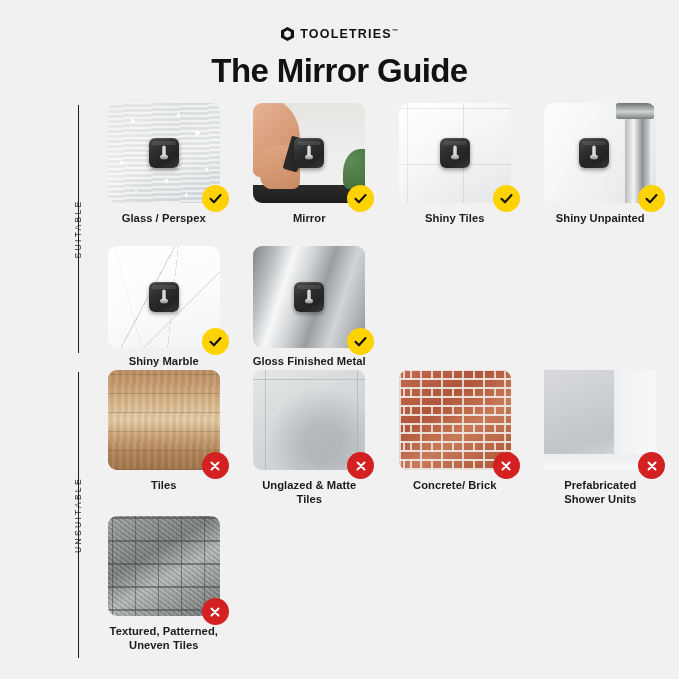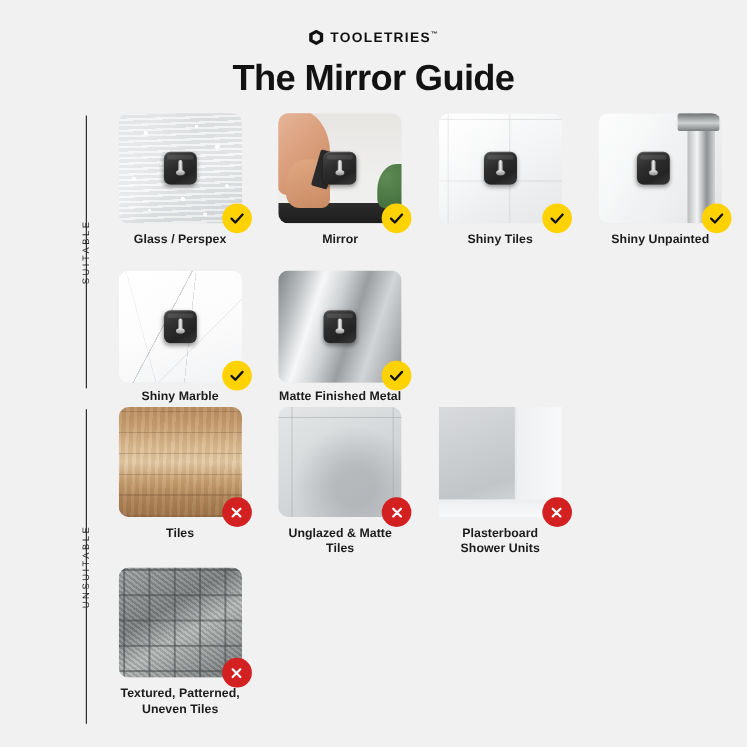--- a/index.html
+++ b/index.html
@@ -380,21 +380,21 @@
             <div class="hook">
                 <span class="hook-peg"></span>
               </div>
           </div>
           <div class="badge" style="background:#FFD200;">
             <svg width="15" height="15" viewBox="0 0 24 24">
                 <path d="M4 12.5 L9.5 18 L20 6.5" fill="none" stroke="#111" stroke-width="3.4" stroke-linecap="round" stroke-linejoin="round"></path>
               </svg>
           </div>
         </div>
-        <div class="card-label">Matte Finished Metal</div>
+        <div class="card-label">Gloss Finished Metal</div>
       </div>
 
       <div></div>
       <div></div>
     </div>
   </div>
 
   <div class="section" id="sec-unsuitable">
     <div class="rail"></div>
     <div class="rail-label" style="left:78px;top:145px;">UNSUITABLE</div>
@@ -423,36 +423,49 @@
           <div class="badge" style="background:#D32020;">
             <svg width="14" height="14" viewBox="0 0 24 24">
                 <path d="M6 6 L18 18 M18 6 L6 18" fill="none" stroke="#fff" stroke-width="3.4" stroke-linecap="round"></path>
               </svg>
           </div>
         </div>
         <div class="card-label" style="white-space:pre-line">Unglazed &amp; Matte
 Tiles</div>
       </div>
 
+      <div class="card">
+        <div class="swatch-wrap">
+          <div class="swatch">
+            <div class="tex t-brick"></div>
+          </div>
+          <div class="badge" style="background:#D32020;">
+            <svg width="14" height="14" viewBox="0 0 24 24">
+                <path d="M6 6 L18 18 M18 6 L6 18" fill="none" stroke="#fff" stroke-width="3.4" stroke-linecap="round"></path>
+              </svg>
+          </div>
+        </div>
+        <div class="card-label">Concrete/ Brick</div>
+      </div>
 
       <div class="card">
         <div class="swatch-wrap">
           <div class="swatch" style="border-radius:0;">
             <div class="tex t-prefab">
               <span class="corner"></span>
               <span class="floor"></span>
             </div>
           </div>
           <div class="badge" style="background:#D32020;">
             <svg width="14" height="14" viewBox="0 0 24 24">
                 <path d="M6 6 L18 18 M18 6 L6 18" fill="none" stroke="#fff" stroke-width="3.4" stroke-linecap="round"></path>
               </svg>
           </div>
         </div>
-        <div class="card-label" style="white-space:pre-line">Plasterboard
+        <div class="card-label" style="white-space:pre-line">Prefabricated
 Shower Units</div>
       </div>
     </div>
 
     <div class="grid row2" style="top:140px;">
 
 
       <div class="card">
         <div class="swatch-wrap">
           <div class="swatch">

